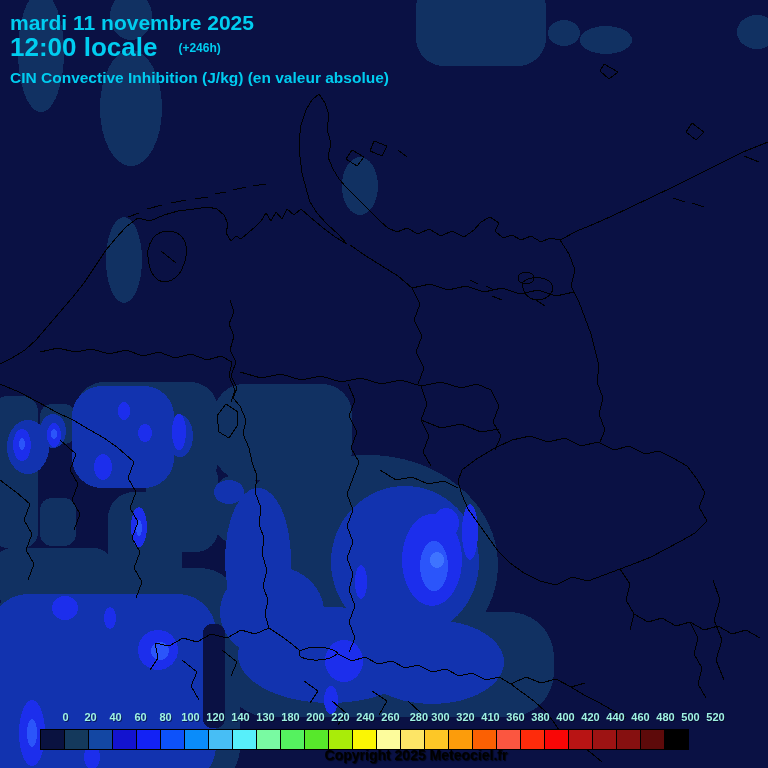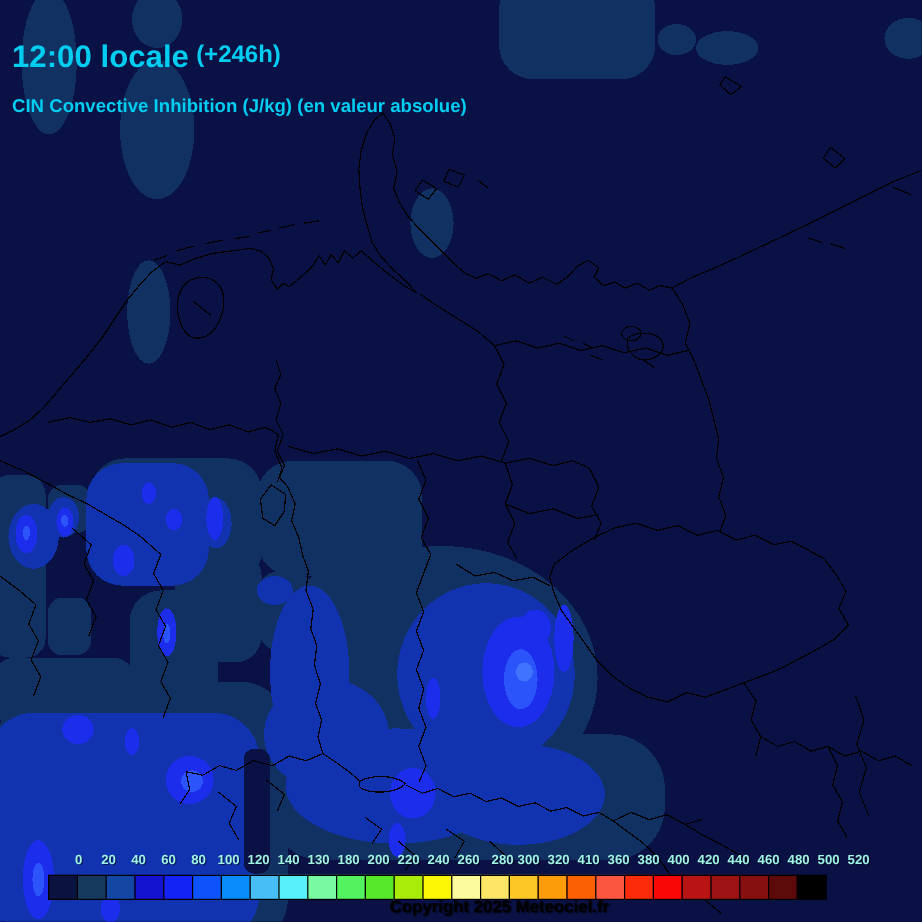--- a/index.html
+++ b/index.html
@@ -2,22 +2,22 @@
 <html><head>
 <meta charset="utf-8">
 <style>
   html,body{margin:0;padding:0;background:#0A1144;}
   #stage{position:relative;width:768px;height:768px;overflow:hidden;
          font-family:"Liberation Sans",sans-serif;font-weight:bold;}
   #mapsvg{position:absolute;left:0;top:0;width:768px;height:768px;}
   .hdr{position:absolute;left:10px;white-space:nowrap;letter-spacing:0px;}
   #date-line{top:11px;font-size:21px;}
   #time-row{top:32px;font-size:26px;}
-  #time-row .offset{font-size:20px;vertical-align:4px;margin-left:6px;}
-  #var-title{top:80px;font-size:15.5px;}
+  #time-row .offset{font-size:12px;vertical-align:4px;margin-left:21px;}
+  #var-title{top:69px;font-size:15.5px;}
   #run-banner{position:absolute;top:4px;right:0px;height:23px;line-height:23px;
               padding:0 14px 0 14px;font-size:12.5px;white-space:nowrap;}
   #colorbar{position:absolute;left:40px;top:711px;width:676px;}
   #cb-labels{display:flex;transform:translateX(13px);height:15px;}
   .cb-label{width:25px;flex:0 0 25px;text-align:center;font-size:11px;
             text-shadow:1px 1px 0 rgba(0,0,20,.55);}
   #cb-swatches{display:flex;margin-top:3px;}
   .cb-box{width:25px;flex:0 0 25px;height:21px;border:1px solid #000;box-sizing:border-box;
           margin-left:-1px;}
   .cb-box:first-child{margin-left:0;}
@@ -126,20 +126,21 @@
       <path d="M269,628 L281,636 292,644 300,651 M338,654 L352,661 365,657 378,664 392,661 405,668 418,665 432,672 446,669 459,676 472,673 486,680 499,677 511,684 M511,684 L523,693 534,701 545,711 553,721 561,733 M511,684 L526,677 541,683 556,679 571,687 585,683 M304,681 L318,691 310,703 M332,701 L346,713 338,725 M372,691 L387,701 379,715 M408,701 L421,713"></path>
       <path d="M462,470 L478,458 495,448 512,440 530,436 548,442 565,438 581,446 598,442 M598,442 L614,450 629,446 645,454 659,451 673,458 687,466 697,479 705,493 699,507 707,521 695,533 681,541 666,549 651,557 636,563 620,569 604,575 588,581 572,577 556,585 540,581 524,573 510,563 498,551 488,537 478,523 468,509 462,495 458,481 462,470"></path>
       <path d="M560,240 L569,254 575,270 571,286 579,302 585,318 591,334 595,350 599,366 597,382 603,398 599,414 605,430 600,442"></path>
       <path d="M240,372 L261,378 281,374 301,380 321,376 341,382 361,378 381,384 401,380 421,386 441,382 461,388 477,384 491,390 M348,384 L355,400 349,416 357,432 351,448 359,462 353,478 M421,386 L427,404 421,420 429,436 423,452 431,466 M421,420 L441,428 461,424 481,432 499,429 M491,390 L499,406 493,422 501,436 495,450 M353,478 L347,494 353,510 347,526 353,542 347,558 353,574 349,590 355,606 349,622 355,638 349,652 M380,470 L396,480 412,477 428,484 444,481 458,488 M350,245 L366,256 382,266 398,276 412,288 M412,288 L430,284 448,290 466,286 484,292 502,288 520,294 538,290 556,296 574,292 M412,288 L420,304 414,320 422,336 416,352 424,368 418,384"></path>
       <path d="M518,278 a8,6 0 1 0 16,0 a8,6 0 1 0 -16,0 M492,296 l10,4 M536,300 l9,6 M470,280 l8,4 M486,286 l8,4 M523,282 C530,276 545,276 551,283 C556,291 549,299 538,300 C528,300 521,291 523,282 Z"></path>
       <path d="M117,447 L134,462 128,478 136,492 130,508 138,522 132,538 140,552 134,568 142,582 136,598 M60,440 L76,454 70,470 78,484 72,500 80,514 74,530 M0,480 L16,492 30,504 24,520 32,534 26,550 34,564 28,580"></path>
       <path d="M561,733 L575,742 590,752 602,762 M571,687 L584,695 598,702 612,710 626,718 M620,569 L630,584 626,600 634,614 630,630 M634,614 L648,622 662,618 676,626 690,622 704,630 718,626 732,634 746,630 760,638 M690,622 L698,638 694,654 702,668 698,684 706,698 M713,580 L720,600 714,620 722,640 716,660 724,680"></path>
     </g>
   </svg>
 
+  <div class="hdr" id="date-line" style="color: rgb(0, 205, 240);">mardi 11 novembre 2025</div>
 
   <div class="hdr" id="time-row">
     <span style="color: rgb(0, 205, 240);">12:00 locale</span><span class="offset" style="color: rgb(0, 205, 240);">(+246h)</span>
   </div>
 
   <div class="hdr" id="var-title" style="color: rgb(0, 205, 240);">CIN Convective Inhibition (J/kg) (en valeur absolue)</div>
 
 
   <div id="colorbar">
     <div id="cb-labels">

